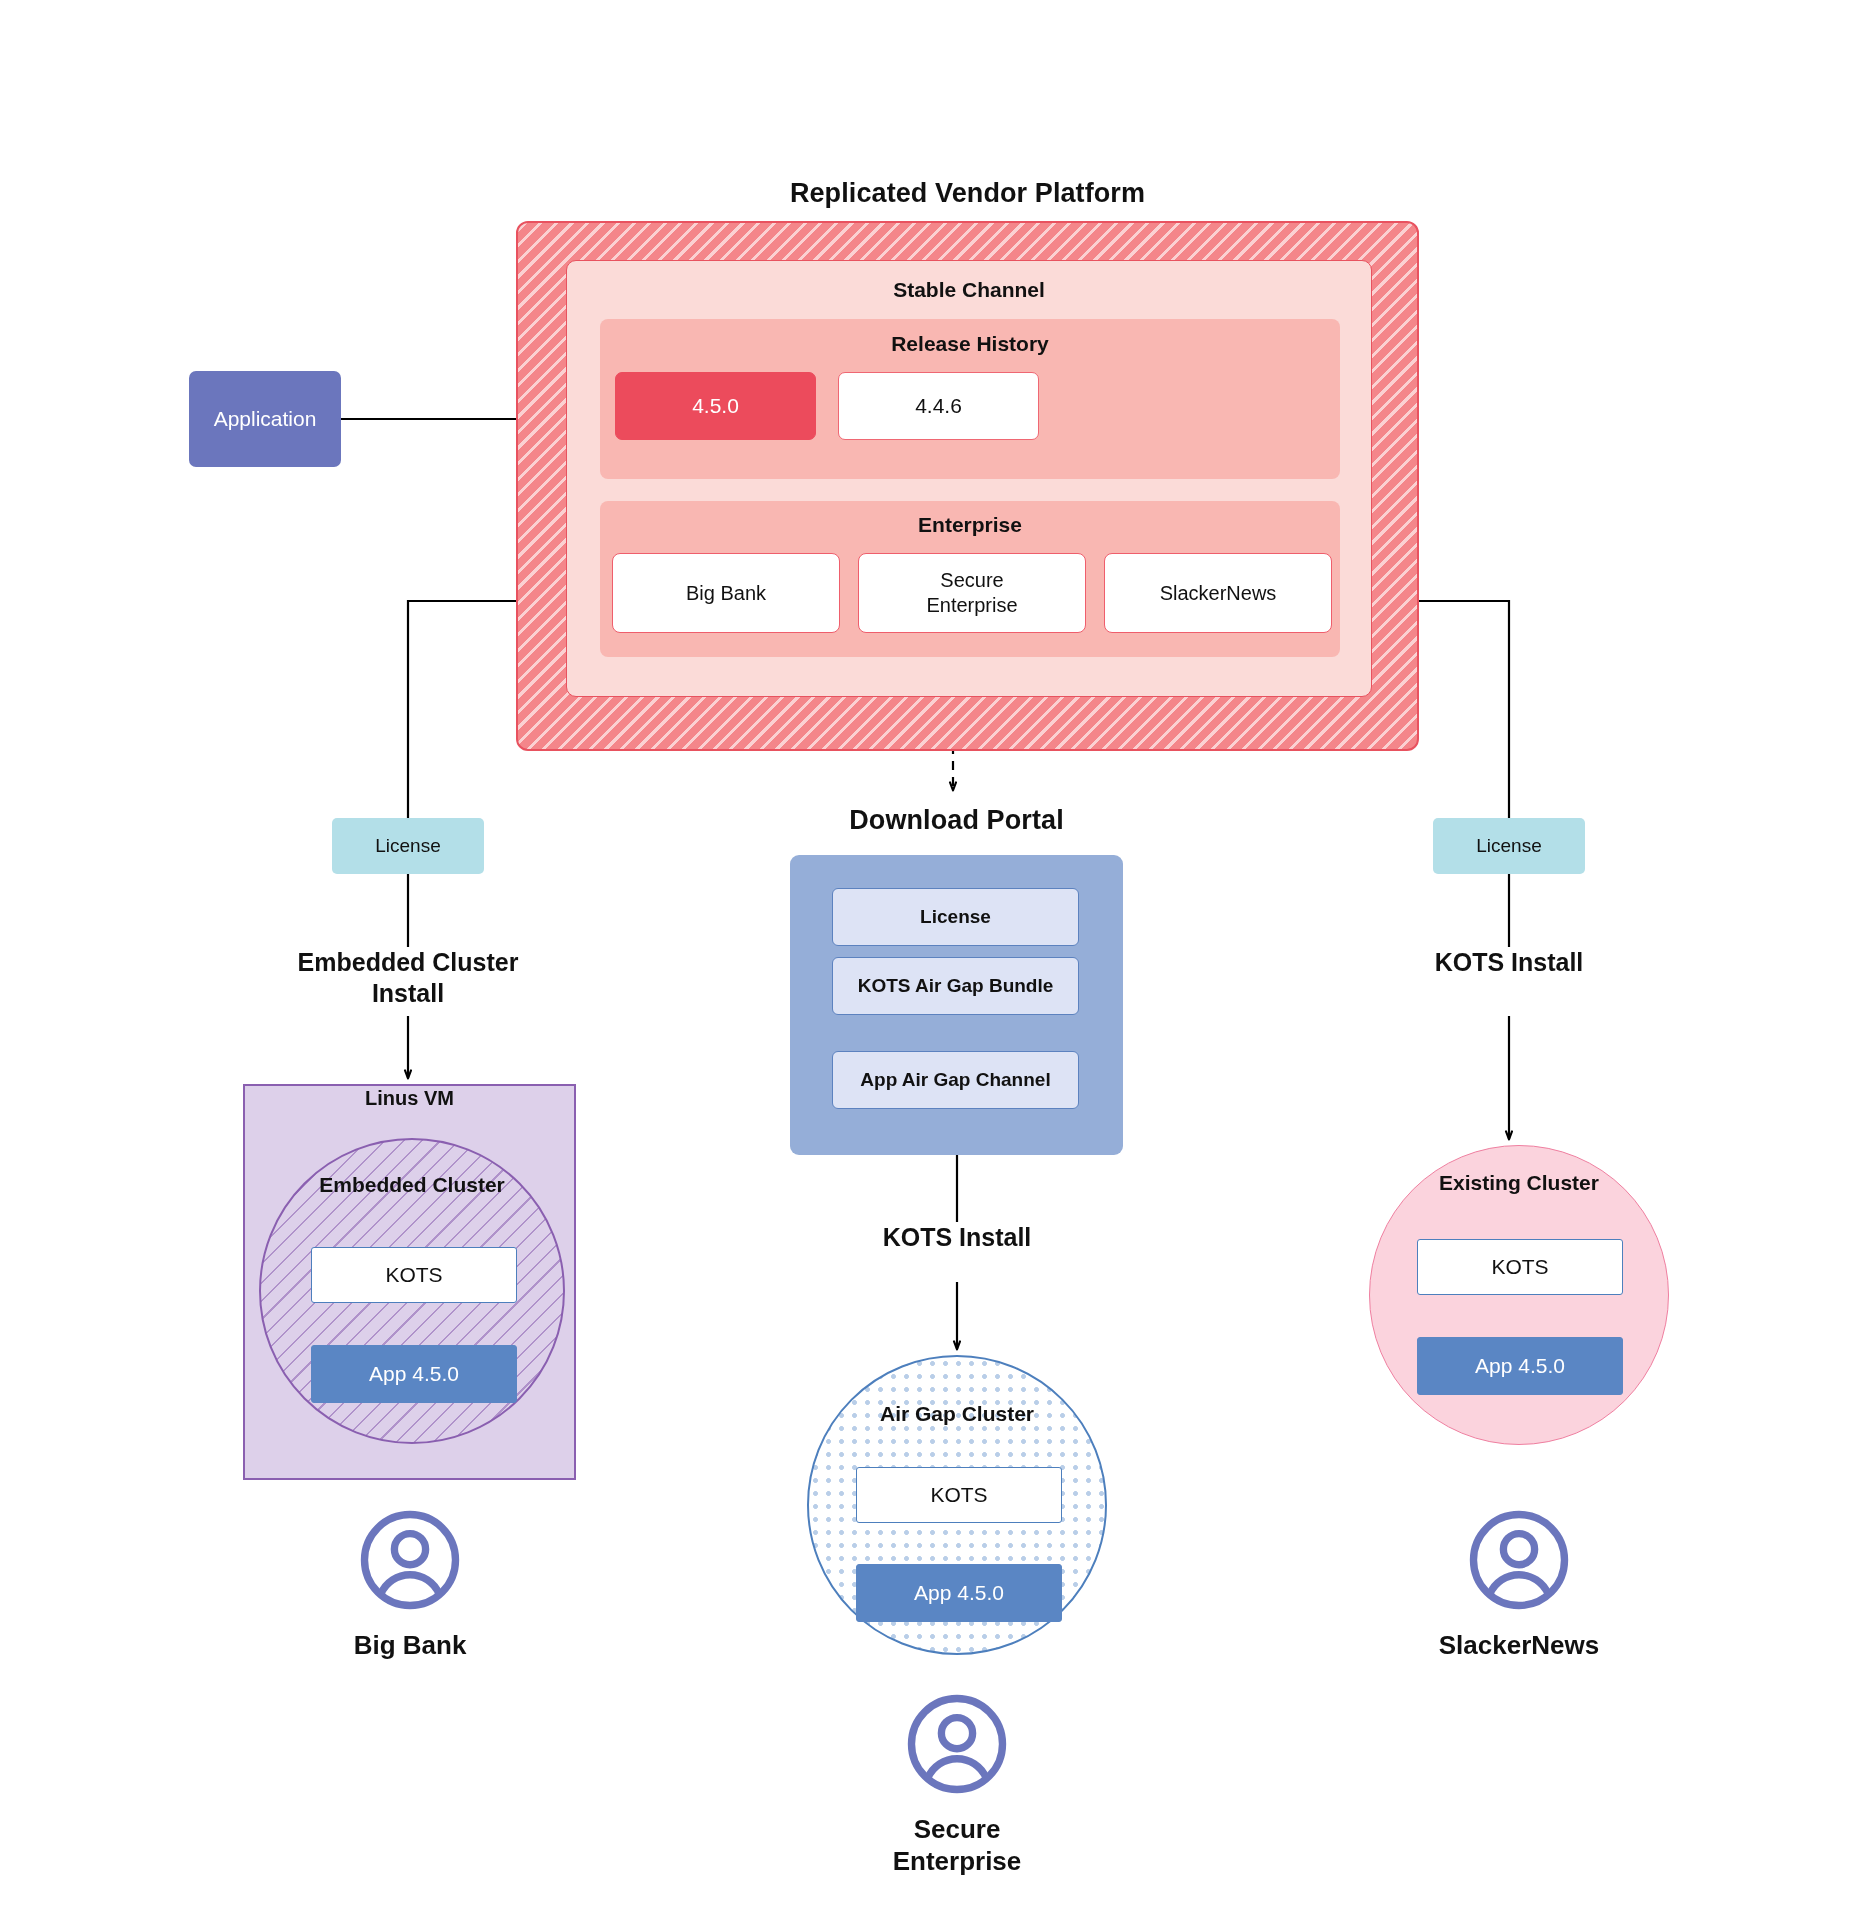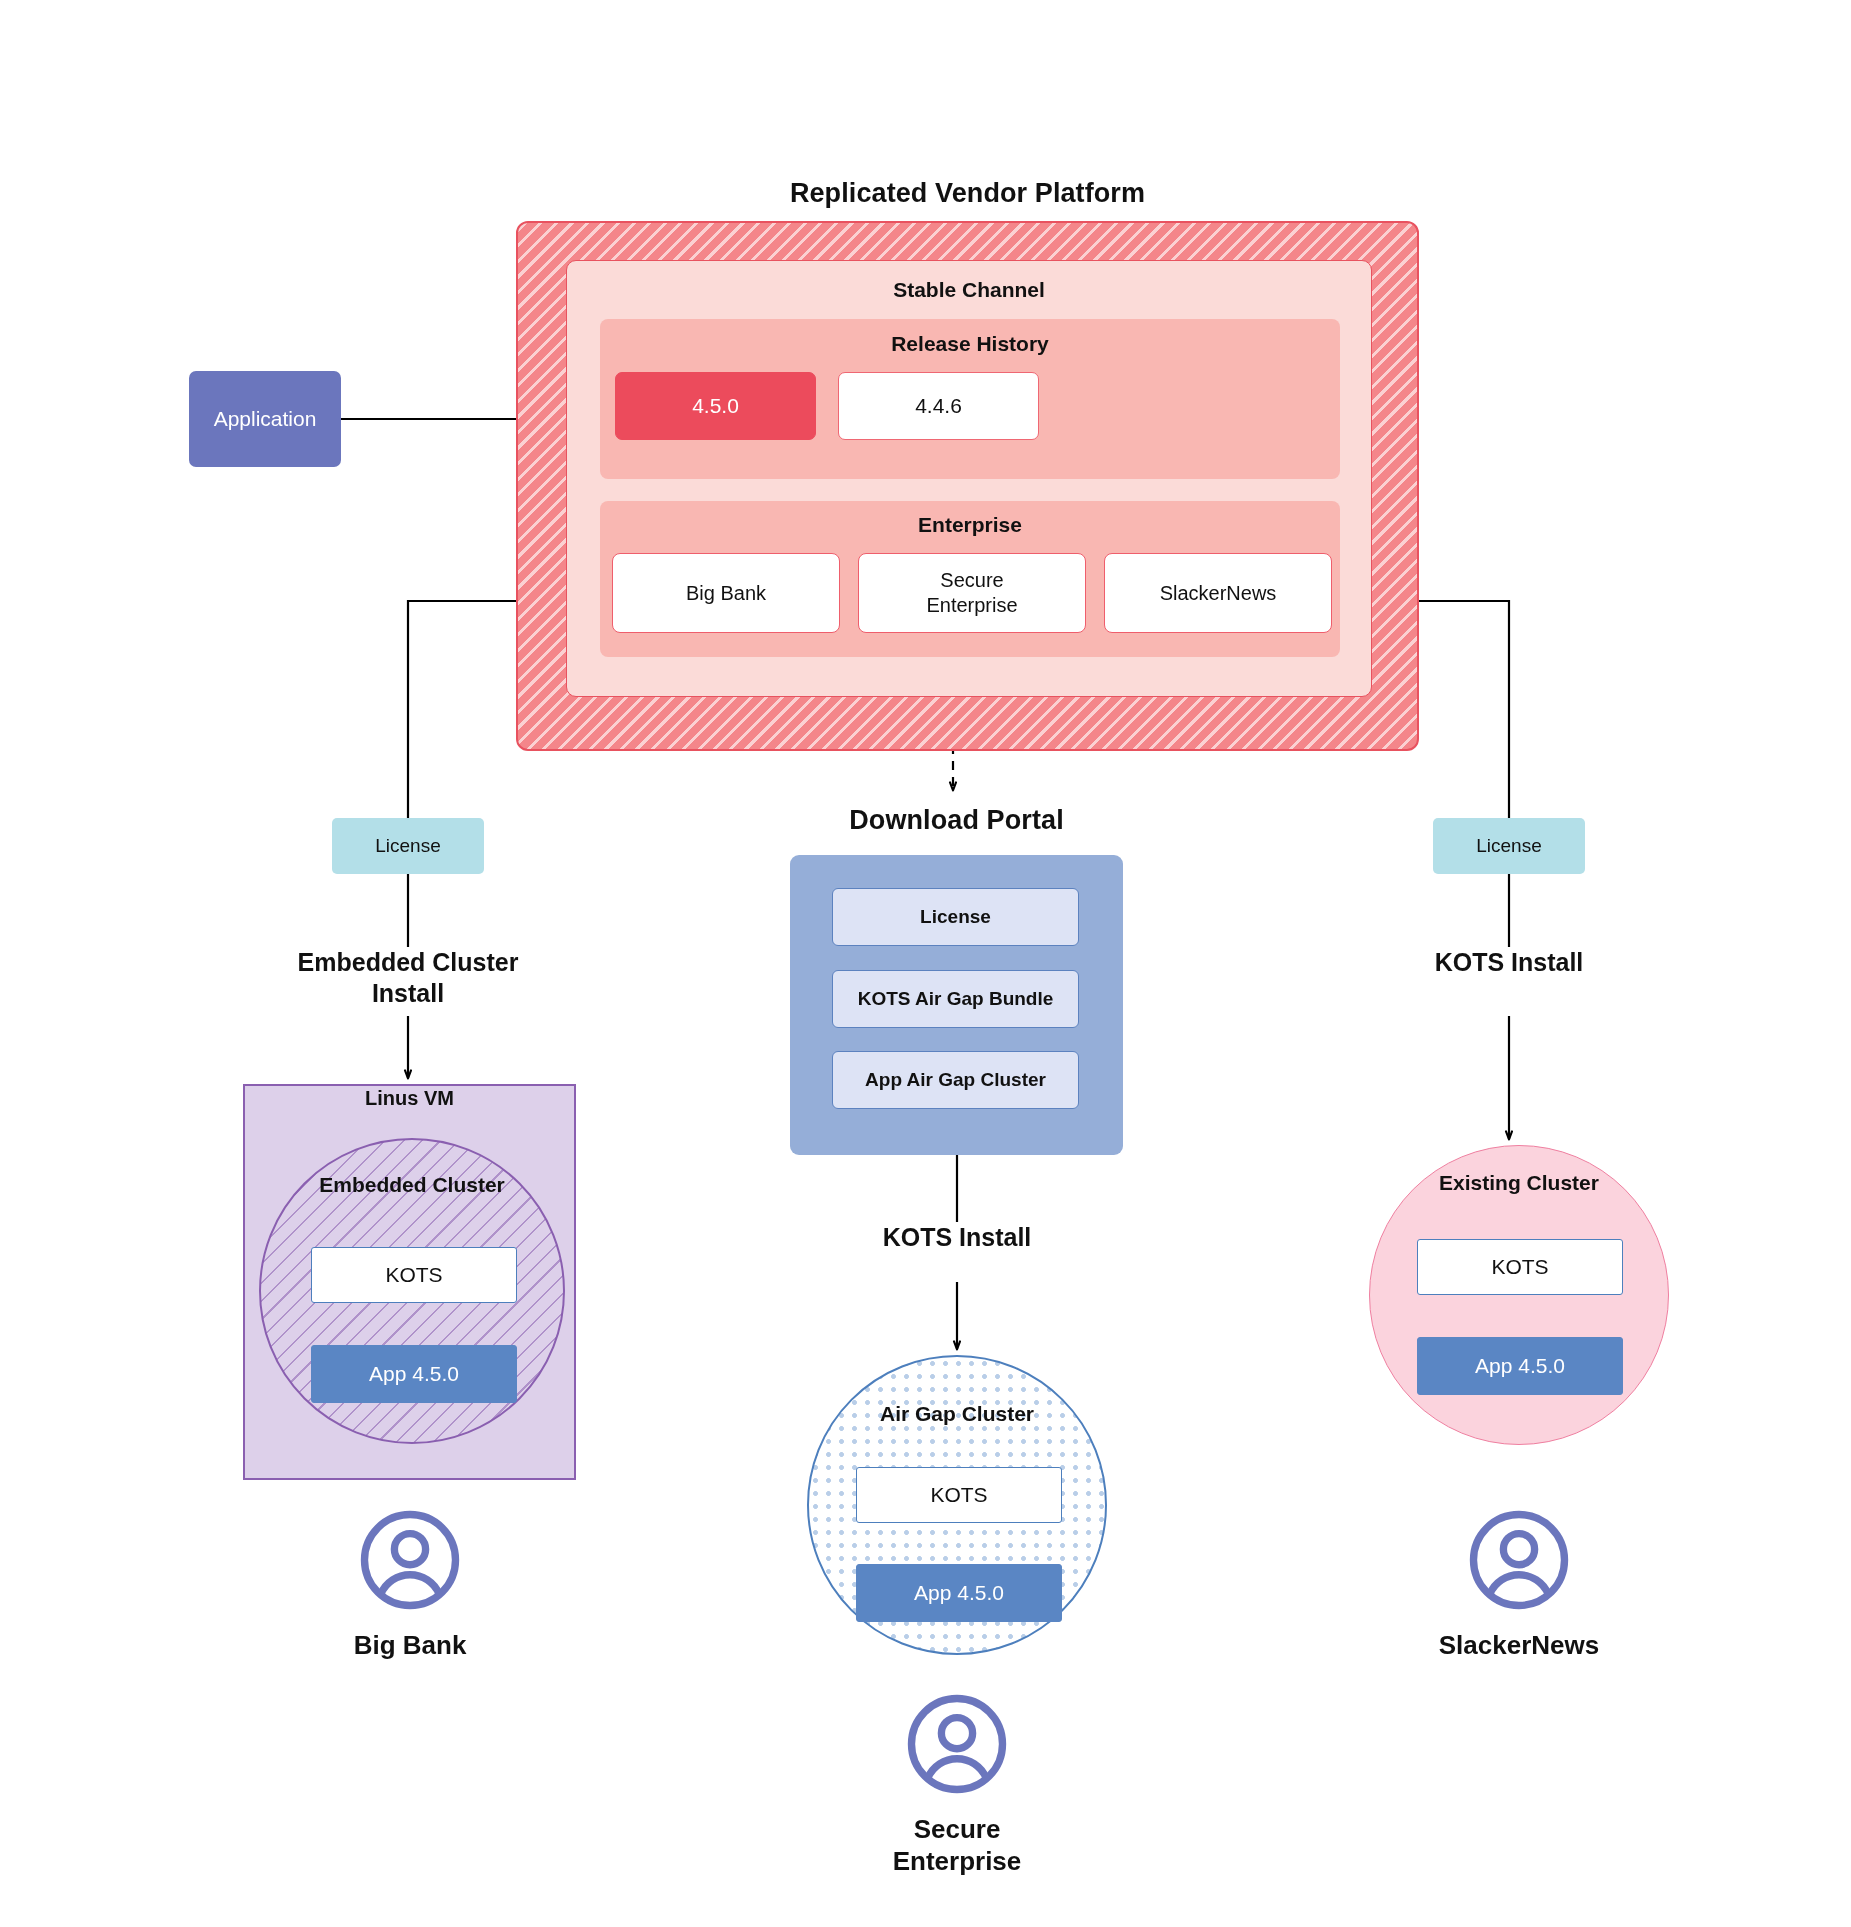--- a/index.html
+++ b/index.html
@@ -107,21 +107,21 @@
     left:790px;top:855px;width:333px;height:300px;
     background:#95aed8;border-radius:9px;box-sizing:border-box;
   }
   .dl-item{
     position:absolute;left:42px;width:247px;height:58px;
     background:#dde3f5;border:1.6px solid #5c82bf;border-radius:6px;
     display:flex;align-items:center;justify-content:center;
     font-size:19px;font-weight:600;color:#111;box-sizing:border-box;
   }
   #dl-license{top:33px;}
-  #dl-kots-bundle{top:115px;}
+  #dl-kots-bundle{top:102px;}
   #dl-app-bundle{top:196px;}
 
   
   #linux-vm{
     left:243px;top:1084px;width:333px;height:396px;
     background:#ddd0ea;border:2px solid #8a5fb0;box-sizing:border-box;
   }
   #linux-vm .hdr{margin-top:1px;font-weight:600;font-size:20px;}
   #embedded-cluster{
     left:14px;top:52px;width:306px;height:306px;border-radius:50%;
@@ -286,21 +286,21 @@
   <div class="abs title" style="left:790px;top:805px;width:333px;">Download  Portal</div>
 
   <div class="abs" id="download-portal">
     <div class="dl-item" id="dl-license">
       <span>License</span>
     </div>
     <div class="dl-item" id="dl-kots-bundle">
       <span>KOTS Air Gap Bundle</span>
     </div>
     <div class="dl-item" id="dl-app-bundle">
-      <span>App Air Gap Cluster</span>
+      <span>App Air Gap Channel</span>
     </div>
   </div>
 
   <div class="abs edge-label" style="left:807px;top:1222px;width:300px;">KOTS Install</div>
 
   <div class="abs" id="airgap-cluster">
     <div class="hdr">Air Gap Cluster</div>
     <div class="kots-box" id="ag-kots">
       <span>KOTS</span>
     </div>

